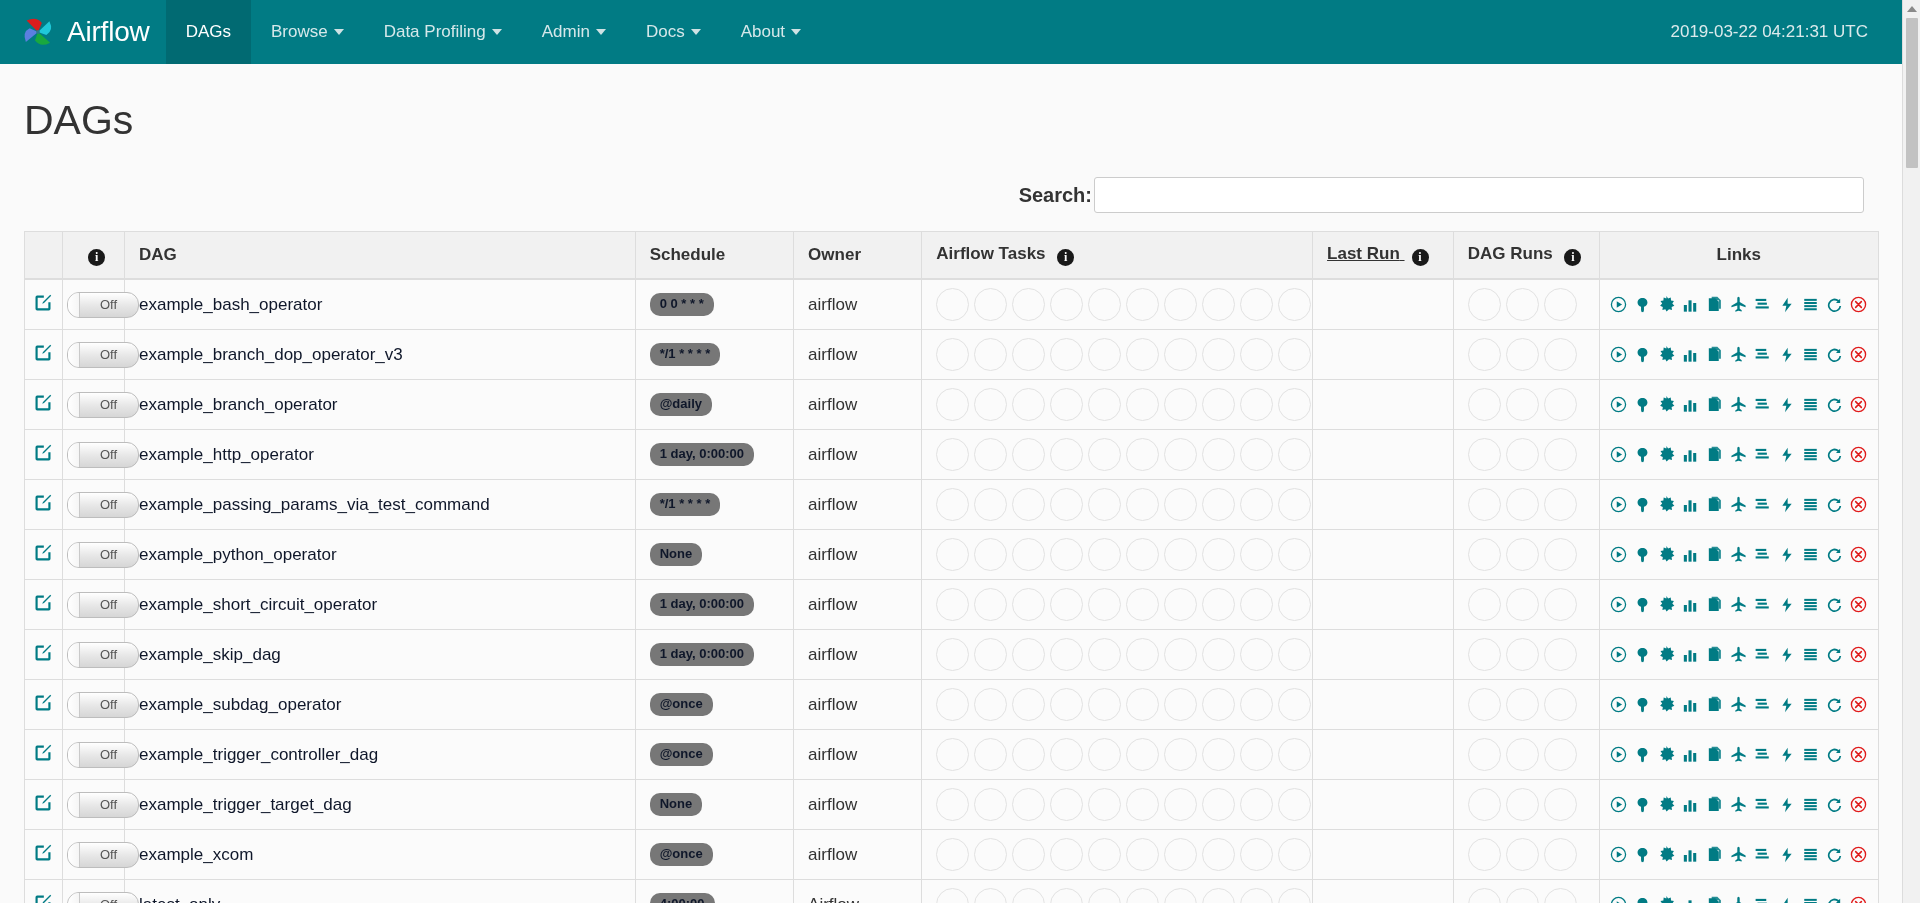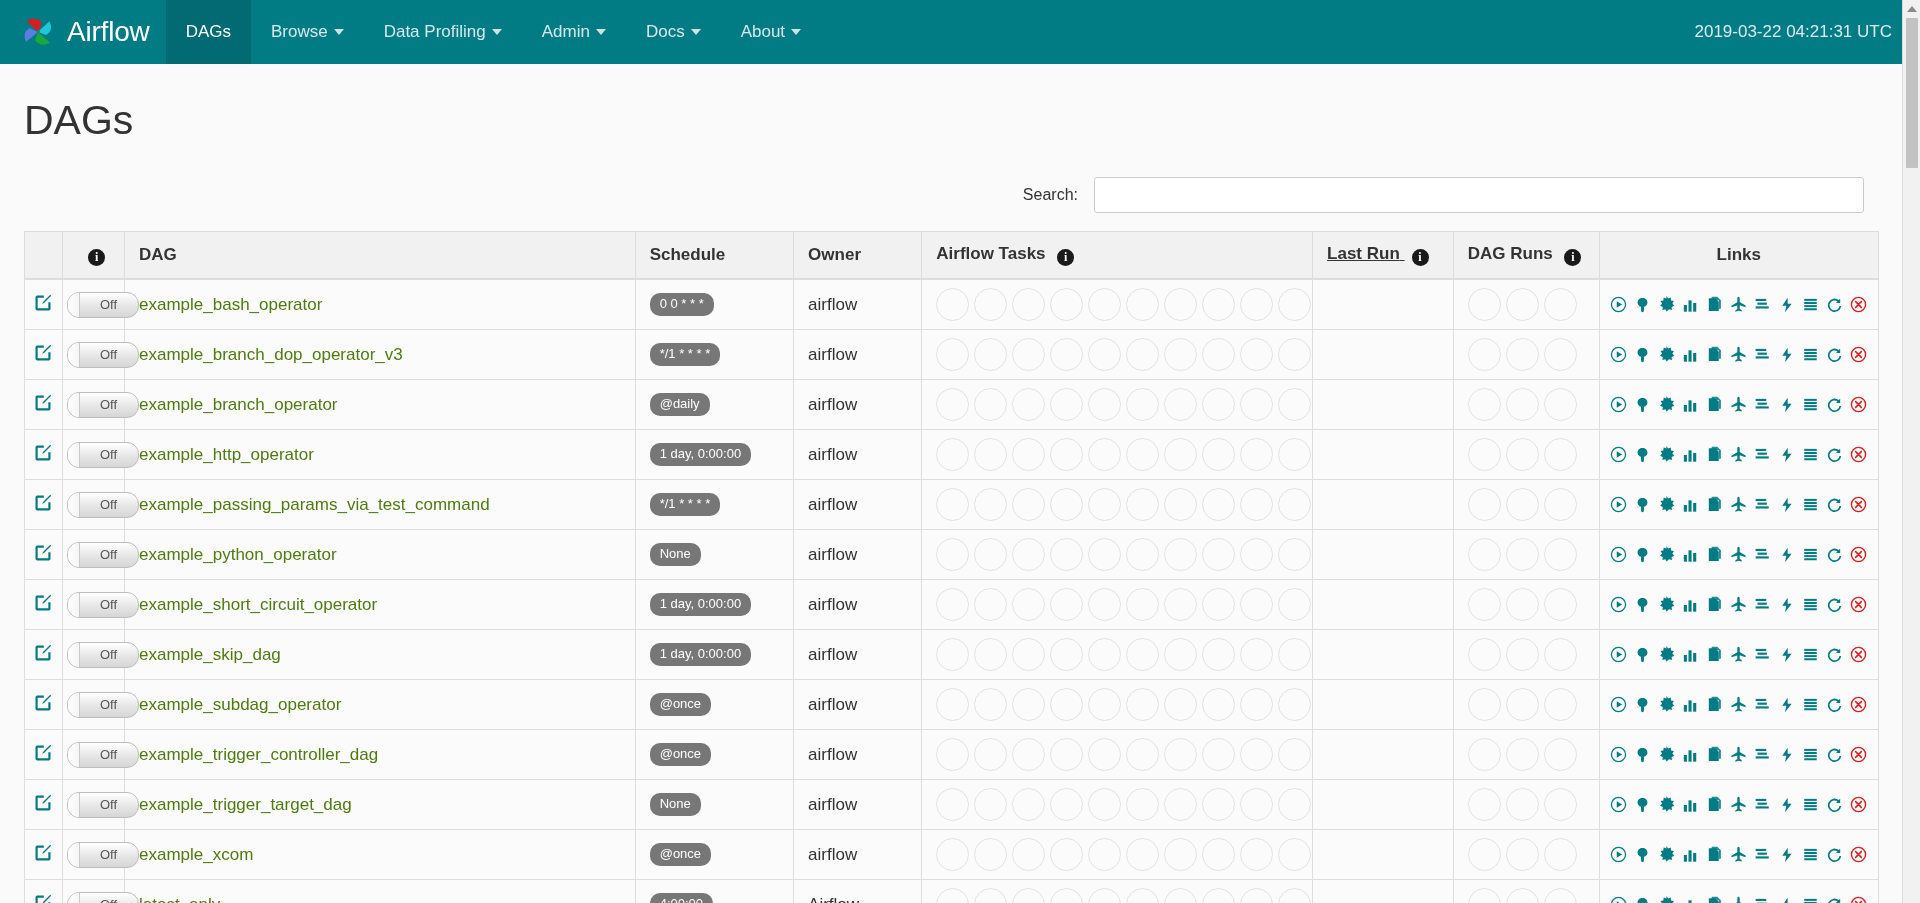--- a/index.html
+++ b/index.html
@@ -53,21 +53,21 @@
     width: 0; height: 0;
     margin-left: 6px;
     border-left: 5px solid transparent;
     border-right: 5px solid transparent;
     border-top: 6px solid #cfe2e4;
   }
   .nav-right {
     margin-left: auto;
     display: flex;
     align-items: center;
-    padding-right: 28px;
+    padding-right: 52px;
     color: #dbeaec;
     font-size: 17px;
     white-space: nowrap;
   }
 
   
   .scrollbar {
     position: absolute;
     top: 0; right: 0;
     width: 18px; height: 903px;
@@ -109,24 +109,24 @@
   }
 
   .search-row {
     display: flex;
     justify-content: flex-end;
     align-items: center;
     margin-top: 34px;
     padding-right: 14px;
   }
   .search-label {
-    font-size: 16px;
-    font-weight: normal;
+    font-size: 20px;
+    font-weight: bold;
     color: #333;
-    margin-right: 16px;
+    margin-right: 2px;
   }
   .search-input {
     width: 770px;
     height: 36px;
     border: 1px solid #cccccc;
     border-radius: 3px;
     background: #ffffff;
     font-size: 15px;
     padding: 0 8px;
     outline: none;
@@ -215,32 +215,32 @@
   }
   .toggle .lbl {
     position: absolute;
     left: 12px; right: 0; top: 0; bottom: 0;
     display: flex; align-items: center; justify-content: center;
     font-size: 13px;
     color: #555555;
   }
 
   .dag-link {
-    color: #4d7c0f;
+    color: #0f172a;
     font-size: 17px;
     text-decoration: none;
   }
 
   .badge {
     display: inline-block;
     background: #777777;
-    color: #ffffff;
+    color: #0f172a;
     border-radius: 10px;
     font-size: 13px;
-    font-weight: normal;
+    font-weight: bold;
     padding: 4px 10px;
     line-height: 1.1;
     white-space: nowrap;
   }
 
   .owner { font-size: 17px; color: #333333; }
 
   .circles { display: flex; align-items: center; gap: 5px; }
   .circle {
     width: 33px; height: 33px;

